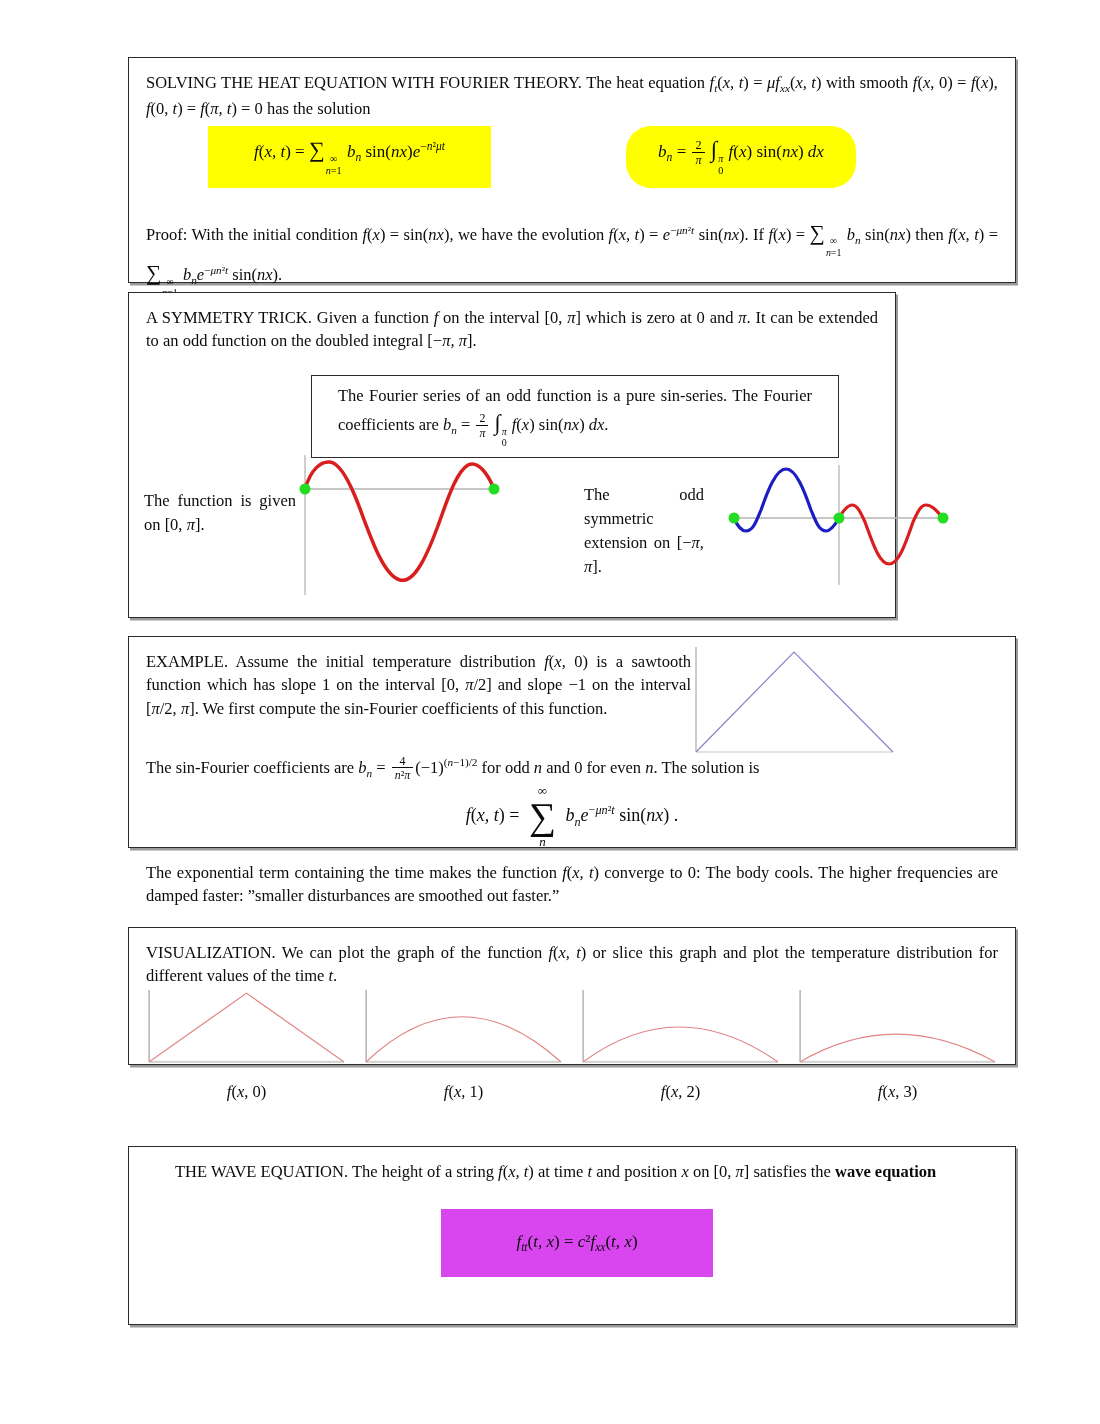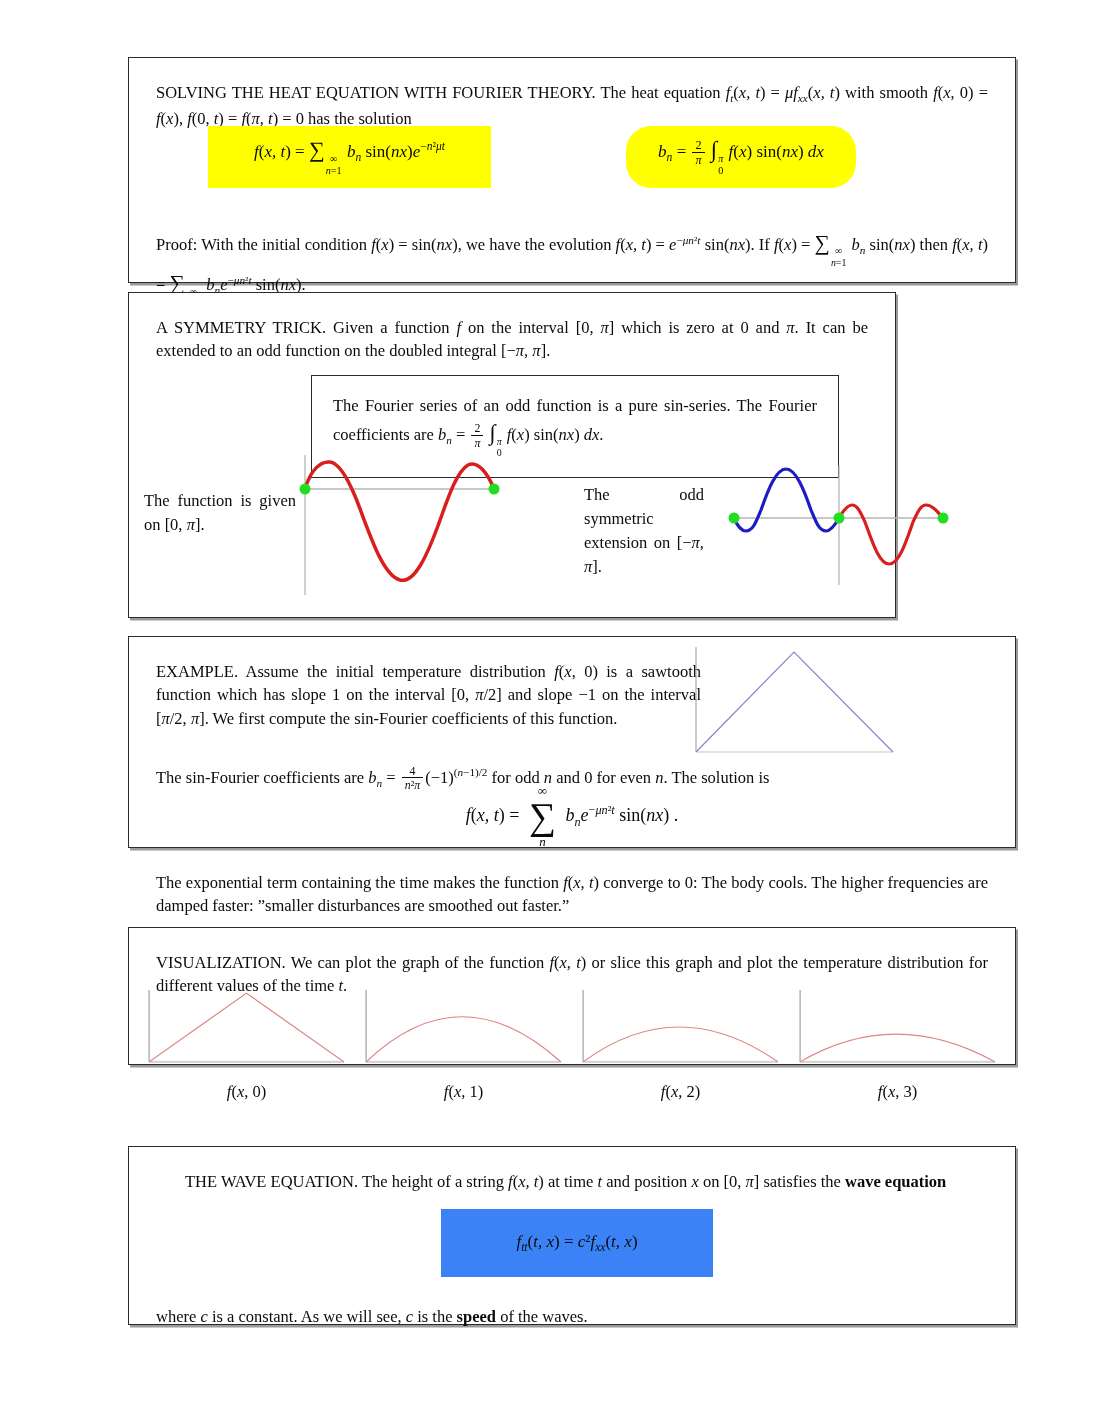--- a/index.html
+++ b/index.html
@@ -6,28 +6,28 @@
   body{
     position:relative;width:1100px;height:1424px;overflow:hidden;
     font-family:"Liberation Serif","DejaVu Serif",serif;
     font-size:16.5px;color:#0b0b0b;
   }
   .box{
     position:absolute;box-sizing:border-box;background:#fff;
     border:1.5px solid #2b2b2b;box-shadow:2px 2.5px 0 #9a9a9a;
     padding:11px 15px;
   }
-  p.para{margin:12px;text-align:justify;line-height:1.42;}
+  p.para{margin:2px;text-align:justify;line-height:1.42;}
   .abs{position:absolute;}
   .hl{
     display:flex;align-items:center;justify-content:center;
     font-size:17px;text-align:center;
   }
   .hl-yellow{background:#ffff00;}
-  .hl-green{background:#3b82f6;}
+  .hl-green{background:#d946ef;}
   
   i{font-family:"Liberation Serif","DejaVu Serif",serif;}
   sup,sub{font-size:0.68em;}
   .fr{display:inline-block;text-align:center;vertical-align:-0.55em;line-height:1.05;font-size:0.72em;margin:0 2px;}
   .fr .nu{display:block;padding:0 3px;border-bottom:1px solid #0b0b0b;}
   .fr .de{display:block;padding:1px 3px 0;}
   .ss{display:inline-flex;flex-direction:column;vertical-align:-0.45em;font-size:0.6em;line-height:1.15;text-align:center;margin:0 1px;}
   .op{font-size:1.3em;}
   .int{font-size:1.35em;}
   .bigsum{display:inline-flex;flex-direction:column;align-items:center;vertical-align:middle;line-height:1;margin:0 5px;}
@@ -63,21 +63,21 @@
         <span><i>n</i>=1</span>
       </span> <i>b<sub>n</sub></i> sin(<i>nx</i>) then <i>f</i>(<i>x, t</i>) = <span class="op">∑</span><span class="ss">
         <span>∞</span>
         <span><i>n</i>=1</span>
       </span> <i>b<sub>n</sub></i><i>e</i><sup>−<i>μn</i>²<i>t</i></sup> sin(<i>nx</i>).</p>
 </section>
 
 <section class="box" style="left:128px;top:292px;width:768px;height:326px;">
   <p class="para">A SYMMETRY TRICK. Given a function <i>f</i> on the interval [0, <i>π</i>] which is zero at 0 and <i>π</i>. It can be extended to an odd function on the doubled integral [−<i>π, π</i>].</p>
 
-  <div class="abs" style="left:182px;top:82px;width:528px;box-sizing:border-box;border:1.3px solid #2b2b2b;padding:6px 9px;">
+  <div class="abs" style="left:182px;top:82px;width:528px;box-sizing:border-box;border:1.3px solid #2b2b2b;padding:6px 24px;">
     <p class="para">The Fourier series of an odd function is a pure sin-series. The Fourier coefficients are <i>b<sub>n</sub></i> = <span class="fr"><span class="nu">2</span><span class="de"><i>π</i></span></span> <span class="int">∫</span><span class="ss">
           <span><i>π</i></span>
           <span>0</span>
         </span> <i>f</i>(<i>x</i>) sin(<i>nx</i>) <i>dx</i>.</p>
   </div>
 
   <div class="abs caption" style="left:15px;top:196px;width:152px;">The function is given on [0, <i>π</i>].</div>
 
   <svg class="abs" style="left:168px;top:156px;" width="205" height="150" viewBox="0 0 205 150">
     <line x1="8" y1="6" x2="8" y2="146" stroke="#b5b5b5" stroke-width="1.3"></line>
@@ -163,14 +163,13 @@
 
 
   </div>
 </section>
 
 <section class="box" style="left:128px;top:1146px;width:888px;height:179px;padding-left:44px;">
   <p class="para">THE WAVE EQUATION. The height of a string <i>f</i>(<i>x, t</i>) at time <i>t</i> and position <i>x</i> on [0, <i>π</i>] satisfies the <b>wave equation</b></p>
   <div class="abs hl hl-green" style="left:312px;top:62px;width:272px;height:68px;">
     <span><i>f<sub>tt</sub></i>(<i>t, x</i>) = <i>c</i>²<i>f<sub>xx</sub></i>(<i>t, x</i>)</span>
   </div>
-  <p class="para abs" style="left:15px;right:15px;top:146px;">where <i>c</i> is a constant. As we will see, <i>c</i> is the <b>speed</b> of the waves.</p>
 </section>
 
 </body></html>

